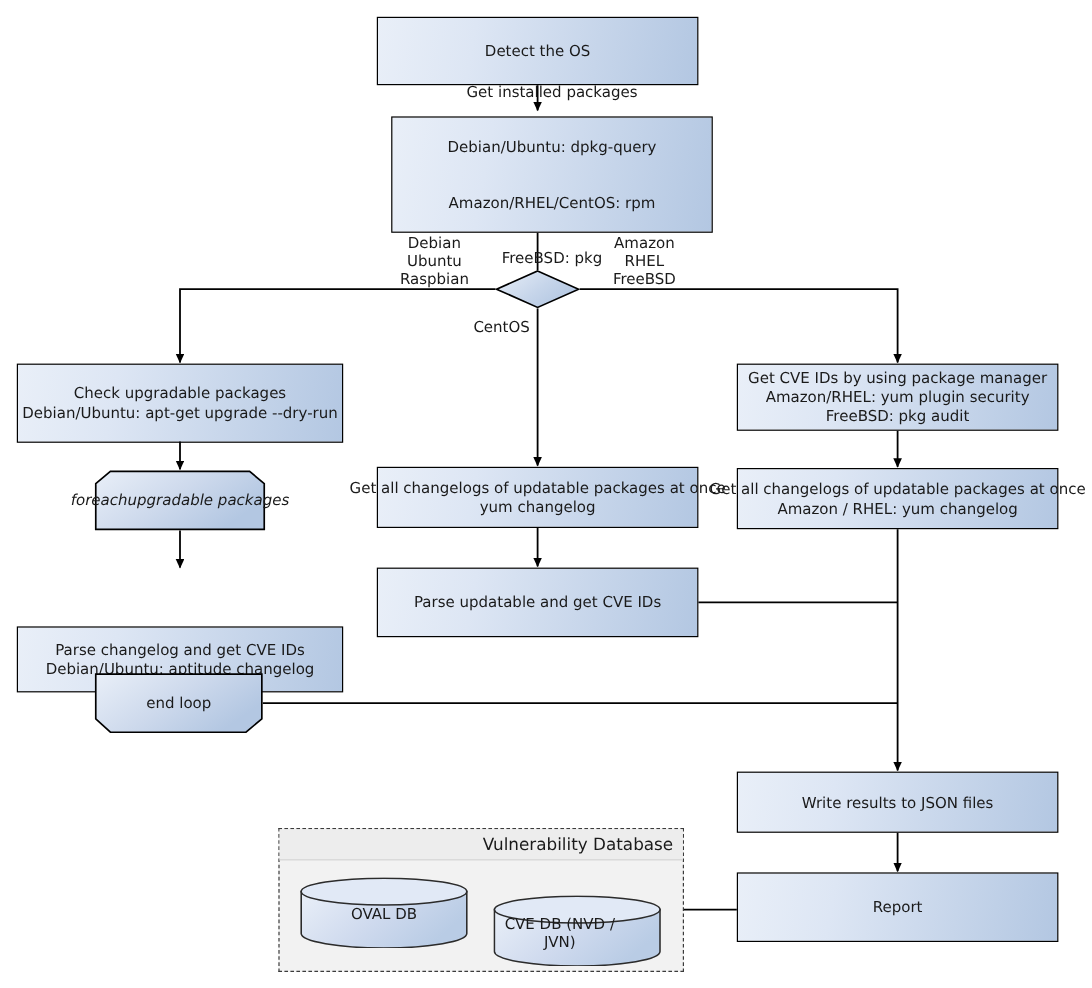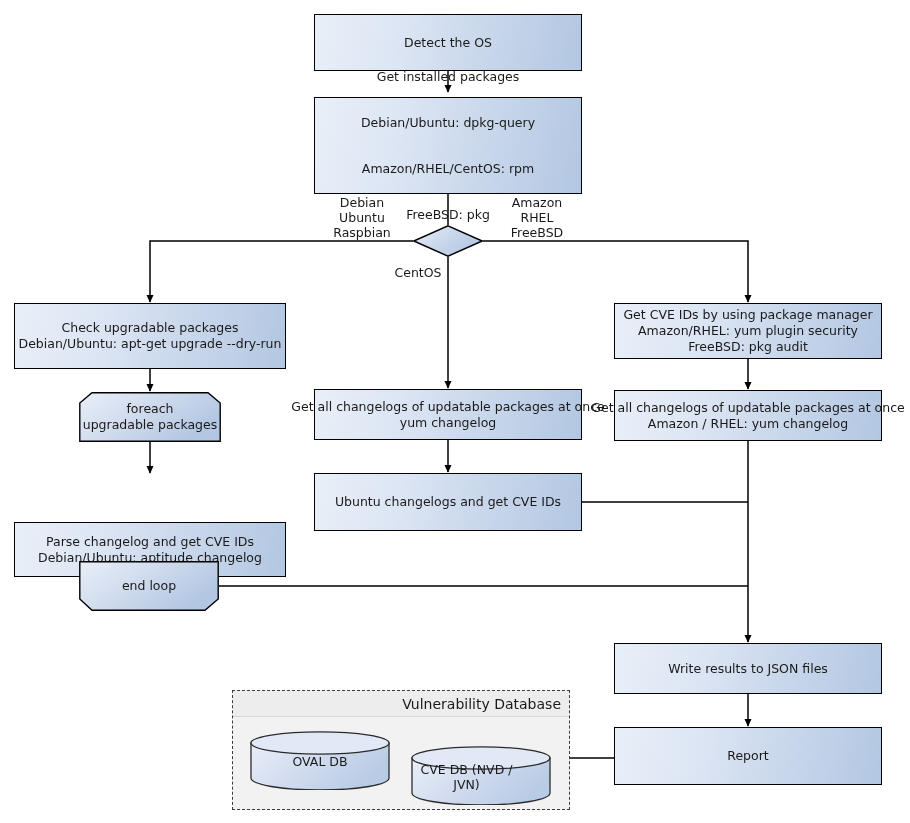--- a/index.html
+++ b/index.html
@@ -152,21 +152,21 @@
       <path d="M748,694 L748,726" marker-end="url(#arrow)"></path>
 
       <path d="M570,758 L614,758"></path>
     </g>
   </svg>
 
   <div class="node boxnode" style="left:314px; top:14px; width:268px; height:57px;">
     <span class="lbl">Detect the OS</span>
   </div>
 
-  <div class="node boxnode" style="left:314px; top:97px; width:268px; height:97px; flex-direction:column;gap:30px;">
+  <div class="node boxnode" style="left:326px; top:97px; width:268px; height:97px; flex-direction:column;gap:30px;">
     <span>Get installed packages</span>
     <span>Debian/Ubuntu: dpkg-query</span>
     <span>Amazon/RHEL/CentOS: rpm</span>
     <span>FreeBSD: pkg</span>
   </div>
 
   <div class="diamond" style="left:413px; top:225px; width:70px; height:32px;">
     <svg width="70" height="32" viewBox="0 0 70 32">
       <defs>
         <linearGradient id="gradDia" x1="0" y1="0" x2="1" y2="0.6">
@@ -196,21 +196,21 @@
     <svg width="142" height="50" viewBox="0 0 142 50">
       <defs>
         <linearGradient id="gradLoop1" x1="0" y1="0" x2="1" y2="0.5">
           <stop offset="0%" stop-color="#e9eff8"></stop>
           <stop offset="55%" stop-color="#cdd9ec"></stop>
           <stop offset="100%" stop-color="#b3c7e2"></stop>
         </linearGradient>
       </defs>
       <path d="M13,0.8 L129,0.8 L141.2,11 L141.2,49.2 L0.8,49.2 L0.8,11 Z" fill="url(#gradLoop1)" stroke="#000000" stroke-width="1.4"></path>
     </svg>
-    <div class="node" style="flex-direction:column;">
+    <div class="node" style="flex-direction:row;font-style:italic;">
       <span>foreach</span>
       <span>upgradable  packages</span>
     </div>
   </div>
 
   <div class="node boxnode" style="left:14px; top:474px; width:272px; height:55px; flex-direction:column;margin-top:48px;">
     <span>Parse changelog and get  CVE IDs</span>
     <span>Debian/Ubuntu: aptitude changelog</span>
   </div>
 
@@ -229,21 +229,21 @@
       <span class="lbl">end loop</span>
     </div>
   </div>
 
   <div class="node boxnode" style="left:314px; top:389px; width:268px; height:51px; flex-direction:column;">
     <span class="overflow-text">Get all changelogs of updatable packages at once</span>
     <span>yum changelog</span>
   </div>
 
   <div class="node boxnode" style="left:314px; top:473px; width:268px; height:58px;">
-    <span class="lbl">Ubuntu changelogs and get CVE IDs</span>
+    <span class="lbl">Parse updatable and get CVE IDs</span>
   </div>
 
   <div class="node boxnode" style="left:614px; top:303px; width:268px; height:56px; flex-direction:column;">
     <span>Get CVE IDs by using package manager</span>
     <span>Amazon/RHEL: yum plugin security</span>
     <span>FreeBSD: pkg audit</span>
   </div>
 
   <div class="node boxnode" style="left:614px; top:390px; width:268px; height:51px; flex-direction:column;">
     <span class="overflow-text">Get all changelogs of updatable packages at once</span>

